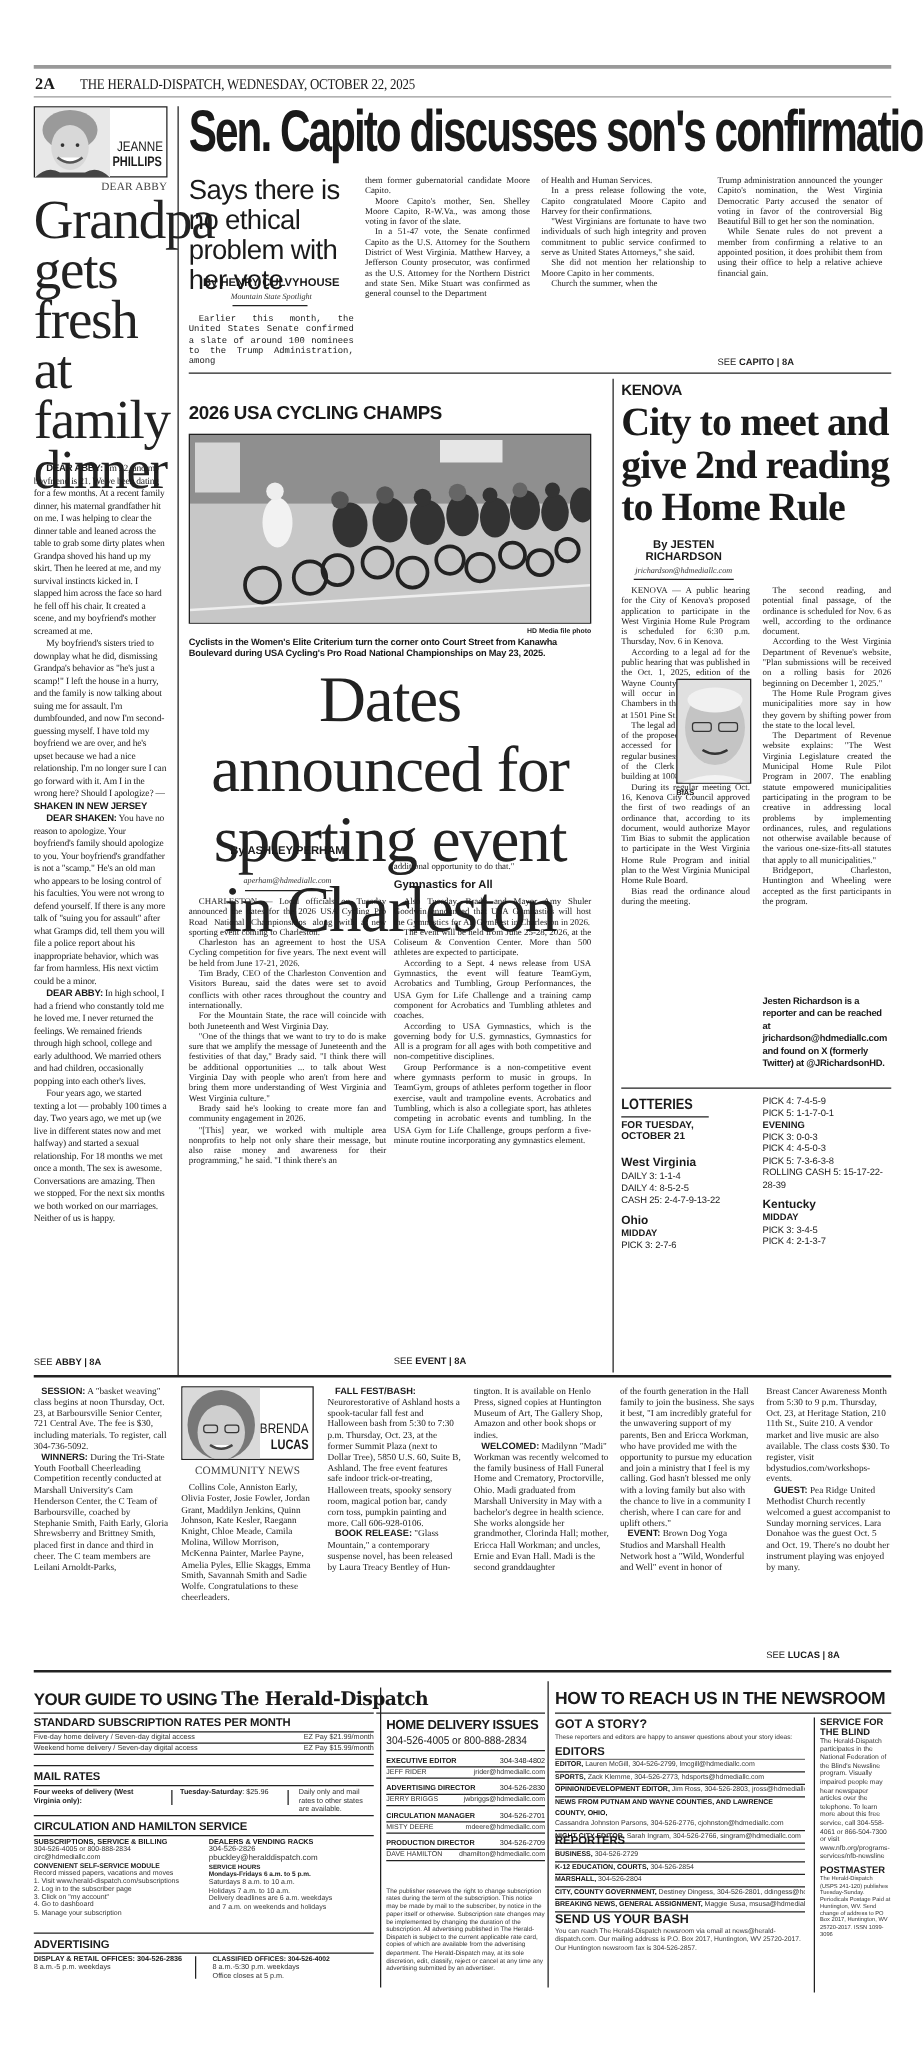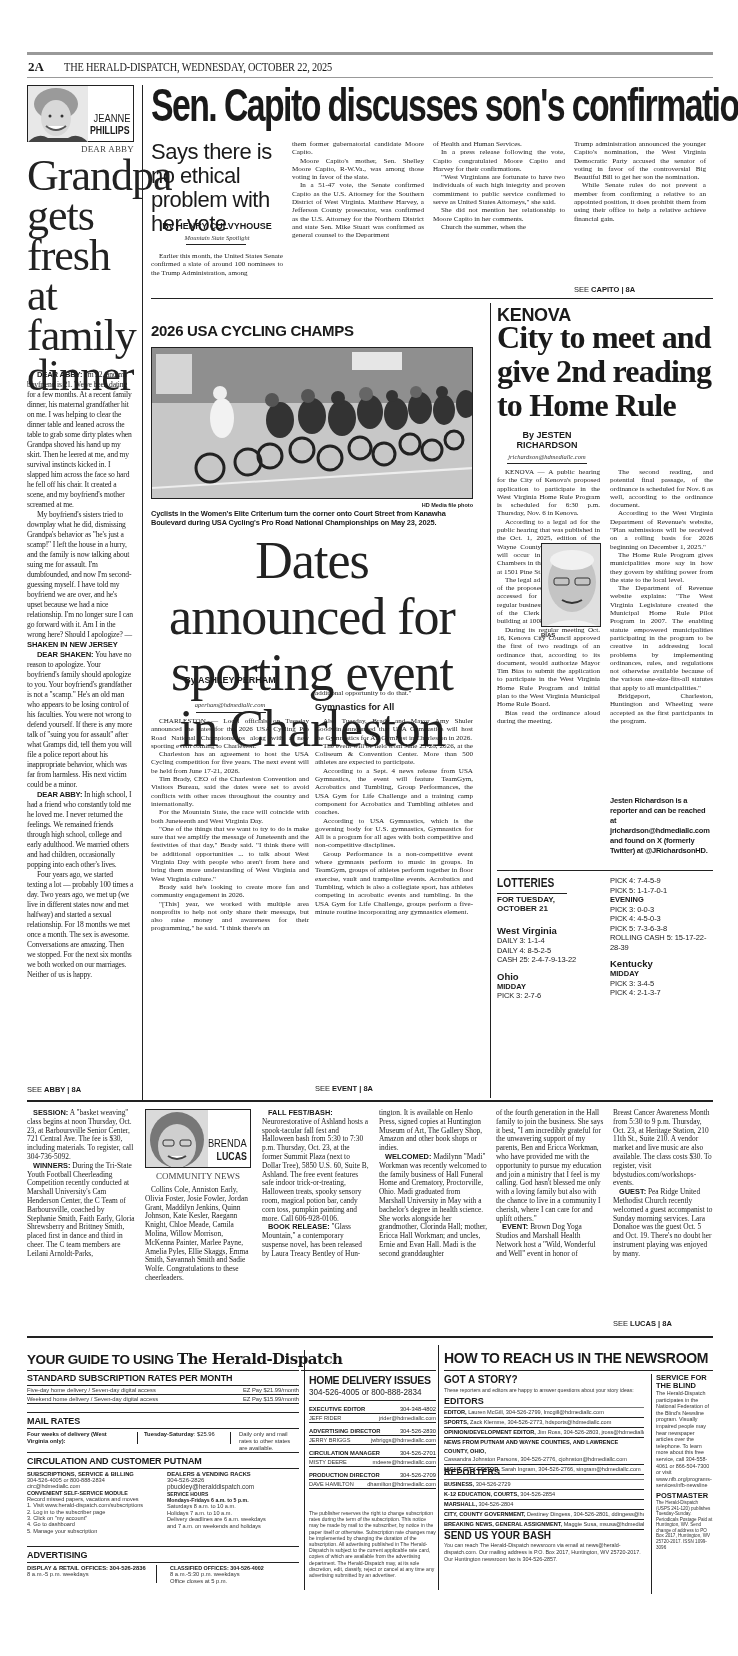--- a/index.html
+++ b/index.html
@@ -76,21 +76,21 @@
 </div>
 <div class="rule" style="left:142px;top:85px;width:1px;height:1015px"></div>
 
 <div class="abs hd-title" style="left:151px;top:77px;font-size:47px;transform:scaleX(.72)">Sen. Capito discusses son's confirmation</div>
 <div class="abs" style="left:151px;top:140px;width:562px;height:160px">
   <div class="sub-head" style="position:absolute;left:0;top:0;width:125px">Says there is no ethical problem with her vote</div>
   <div class="byline" style="position:absolute;left:0;top:81px;width:132px">By HENRY CULVYHOUSE</div>
   <div class="byaff" style="position:absolute;left:0;top:94px;width:132px">Mountain State Spotlight</div>
   <div class="rule" style="left:35px;top:104px;width:60px;height:1px"></div>
   <div class="body7" id="cap-c1" style="position:absolute;left:0;top:112px;width:132px">
-      <p style="text-indent: 8px;">Earlier this month, the United States Senate confirmed a slate of around 100 nominees to the Trump Administration, among</p>
+      <p style="text-indent: 8px; font-family: Liberation Mono, monospace;">Earlier this month, the United States Senate confirmed a slate of around 100 nominees to the Trump Administration, among</p>
     </div>
   <div class="body7" id="cap-c2" style="position:absolute;left:141px;top:0;width:132px">
       <p style="text-indent: 0px;">them former gubernatorial candidate Moore Capito.</p>
       <p>Moore Capito's mother, Sen. Shelley Moore Capito, R-W.Va., was among those voting in favor of the slate.</p>
       <p>In a 51-47 vote, the Senate confirmed Capito as the U.S. Attorney for the Southern District of West Virginia. Matthew Harvey, a Jefferson County prosecutor, was confirmed as the U.S. Attorney for the Northern District and state Sen. Mike Stuart was confirmed as general counsel to the Department</p>
     </div>
   <div class="body7" id="cap-c3" style="position:absolute;left:282px;top:0;width:132px">
       <p style="text-indent: 0px;">of Health and Human Services.</p>
       <p>In a press release following the vote, Capito congratulated Moore Capito and Harvey for their confirmations.</p>
       <p>"West Virginians are fortunate to have two individuals of such high integrity and proven commitment to public service confirmed to serve as United States Attorneys," she said.</p>
@@ -174,21 +174,21 @@
       <p>According to USA Gymnastics, which is the governing body for U.S. gymnastics, Gymnastics for All is a program for all ages with both competitive and non-competitive disciplines.</p>
       <p>Group Performance is a non-competitive event where gymnasts perform to music in groups. In TeamGym, groups of athletes perform together in floor exercise, vault and trampoline events. Acrobatics and Tumbling, which is also a collegiate sport, has athletes competing in acrobatic events and tumbling. In the USA Gym for Life Challenge, groups perform a five-minute routine incorporating any gymnastics element.</p>
     </div>
   <div class="see" style="position:absolute;left:164px;top:781px">
     <span>SEE</span> <b>EVENT | 8A</b>
   </div>
 </div>
 <div class="rule" style="left:490px;top:303px;width:1px;height:795px"></div>
 
 <div class="abs" style="left:497px;top:303px;width:216px;height:565px">
-  <div class="kicker" style="position:absolute;left:0;top:2px;font-size:18px">KENOVA</div>
+  <div class="kicker" style="position:absolute;left:0;top:2px;font-size:12px">KENOVA</div>
   <div class="ken-head" style="position:absolute;left:0;top:17px;width:216px">City to meet and give 2nd reading to Home Rule</div>
   <div class="byline" style="position:absolute;left:0;top:127px;width:100px;line-height:10px">By JESTEN RICHARDSON</div>
   <div class="byaff" style="position:absolute;left:0;top:150px;width:100px">jrichardson@hdmediallc.com</div>
   <div class="rule" style="left:10px;top:160px;width:80px;height:1px"></div>
   <div class="body7" id="ken-c1" style="position:absolute;left:0;top:165px;width:103px">
       <p style="text-indent: 8px;">KENOVA — A public hearing for the City of Kenova's proposed application to participate in the West Virginia Home Rule Program is scheduled for 6:30 p.m. Thursday, Nov. 6 in Kenova.</p>
       <p>According to a legal ad for the public hearing that was published in the Oct. 1, 2025, edition of the Wayne County News, the hearing will occur in the City Council Chambers in the municipal building at 1501 Pine St. in Kenova.</p>
       <p>The legal ad also says that copies of the proposed application can be accessed for inspection, during regular business hours, at the Office of the Clerk in the municipal building at 1008 Oak St. in Kenova.</p>
       <p>During its regular meeting Oct. 16, Kenova City Council approved the first of two readings of an ordinance that, according to its document, would authorize Mayor Tim Bias to submit the application to participate in the West Virginia Home Rule Program and initial plan to the West Virginia Municipal Home Rule Board.</p>
       <p>Bias read the ordinance aloud during the meeting.</p>
@@ -309,21 +309,21 @@
   <div class="g-h2" style="position:absolute;left:0;top:66px">MAIL RATES</div>
   <div class="rule" style="left:0;top:78px;width:272px;height:1px"></div>
   <div style="position:absolute;left:0;top:81px;width:82px;font:bold 5.8px 'Liberation Sans',sans-serif;line-height:7px">Four weeks of delivery (West Virginia only):</div>
   <div class="rule" style="left:110px;top:82px;width:1px;height:12px"></div>
   <div style="position:absolute;left:117px;top:81px;font-size:5.8px">
     <b>Tuesday-Saturday</b><span>: $25.96</span>
   </div>
   <div class="rule" style="left:203px;top:82px;width:1px;height:12px"></div>
   <div style="position:absolute;left:212px;top:81px;width:60px;font-size:5.8px;line-height:7px;color:#333">Daily only and mail rates to other states are available.</div>
   <div class="rule" style="left:0;top:102px;width:272px;height:1px"></div>
-  <div class="g-h2" style="position:absolute;left:0;top:106px">CIRCULATION AND CUSTOMER PUTNAM</div>
+  <div class="g-h2" style="position:absolute;left:0;top:106px">CIRCULATION AND HAMILTON SERVICE</div>
   <div class="rule" style="left:0;top:118px;width:272px;height:1px"></div>
   <div style="position:absolute;left:0;top:121px;width:135px">
     <div style="font:bold 5.8px 'Liberation Sans',sans-serif">SUBSCRIPTIONS, SERVICE &amp; BILLING</div>
     <div id="subs-lines" class="g-s">
         <div>304-526-4005 or 800-888-2834</div>
         <div>circ@hdmediallc.com</div>
       </div>
     <div style="font:bold 5.4px 'Liberation Sans',sans-serif">CONVENIENT SELF-SERVICE MODULE</div>
     <div id="module-lines" class="g-s">
         <div>Record missed papers, vacations and moves</div>

